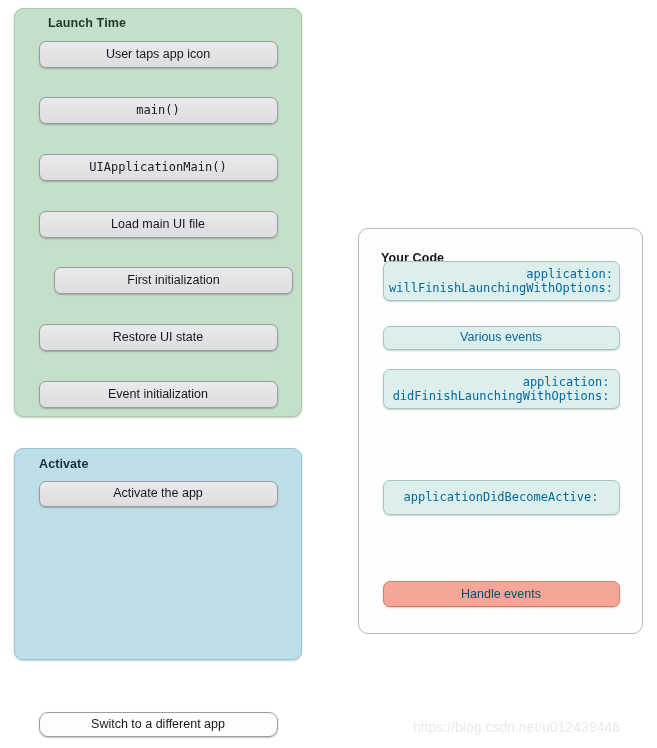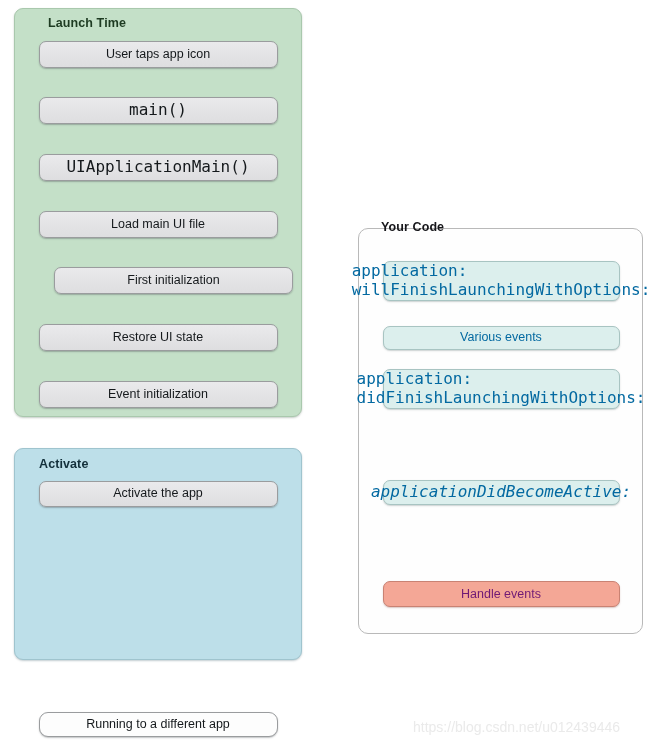--- a/index.html
+++ b/index.html
@@ -16,33 +16,33 @@
      box-shadow:0 1px 2px rgba(80,110,120,.35);}
   .panel-white{background:#fefefe;border:1px solid #b9b9b9;border-radius:10px;}
 
   .panel-title{position:absolute;font-weight:bold;font-size:12.5px;
      letter-spacing:.1px;white-space:nowrap;}
   .title-green{color:#1e3b22;}
   .title-blue{color:#13303b;}
   .title-code{color:#16161a;}
 
   .nbox{position:absolute;box-sizing:border-box;display:flex;
-     align-items:center;justify-content:center;text-align:left;
+     align-items:center;justify-content:center;text-align:right;
      border-radius:7px;line-height:1.18;white-space:pre;}
   .nbox-gray{background:linear-gradient(180deg,#eaeaec 0%,#e3e3e5 55%,#dedee0 100%);
      border:1px solid #9a9c9e;color:#15191c;
      box-shadow:0 1px 1.5px rgba(80,85,90,.40);}
   .nbox-teal{background:#dcefed;border:1px solid #a8c4c2;color:#0369a1;
      box-shadow:0 1px 1.5px rgba(90,110,110,.30);}
-  .nbox-salmon{background:#f4a796;border:1px solid #c98273;color:#701a75;
+  .nbox-salmon{background:#f4a796;border:1px solid #c98273;color:#0c4a6e;
      box-shadow:0 1px 1.5px rgba(150,95,85,.35);}
   .nbox-plain{background:#fdfdfd;border:1px solid #9a9c9e;color:#15191c;
      border-radius:9px;box-shadow:0 1px 1.5px rgba(80,85,90,.35);}
   .sans{font-size:12.5px;}
-  .mono{font-family:"DejaVu Sans Mono","Liberation Mono",monospace;font-size:16px;}
+  .mono{font-family:"DejaVu Sans Mono","Liberation Mono",monospace;font-size:12px;}
 
   svg.layer{position:absolute;left:0;top:0;width:657px;height:748px;overflow:visible;}
   .eventloop-label{position:absolute;text-align:center;font-size:12.5px;
      color:#15202a;line-height:1.35;white-space:pre;}
   .watermark{position:absolute;font-size:14px;color:#eaeaea;white-space:nowrap;}
 </style>
 </head>
 <body>
 
 <div id="stage">
@@ -50,38 +50,38 @@
   <div class="panel panel-green" style="left:14px;top:8px;width:288px;height:409px;"></div>
 
   <div class="panel panel-blue" style="left:14px;top:448px;width:288px;height:212px;"></div>
 
   <div class="panel panel-white" style="left:358px;top:228px;width:285px;height:406px;"></div>
 
   <svg class="layer" viewBox="0 0 657 748" width="657" height="748"></svg>
 
   <div class="panel-title title-green" style="left:39px;top:16px;padding-left:9px;">Launch Time</div>
   <div class="panel-title title-blue" style="left:39px;top:457px;">Activate</div>
-  <div class="panel-title title-code" style="left:381px;top:220px;">Your Code</div>
+  <div class="panel-title title-code" style="left:381px;top:251px;">Your Code</div>
 
   <div class="nbox nbox-gray sans" style="left:38.5px;top:40.5px;width:239px;height:27px;">User taps app icon</div>
   <div class="nbox nbox-gray mono" style="left:38.5px;top:97px;width:239px;height:27px;">main()</div>
   <div class="nbox nbox-gray mono" style="left:38.5px;top:153.5px;width:239px;height:27px;">UIApplicationMain()</div>
   <div class="nbox nbox-gray sans" style="left:38.5px;top:210.5px;width:239px;height:27px;">Load main UI file</div>
   <div class="nbox nbox-gray sans" style="left:54px;top:267px;width:239px;height:27px;">First initialization</div>
   <div class="nbox nbox-gray sans" style="left:38.5px;top:323.5px;width:239px;height:27px;">Restore UI state</div>
   <div class="nbox nbox-gray sans" style="left:38.5px;top:380.5px;width:239px;height:27px;">Event initialization</div>
 
   <div class="nbox nbox-gray sans" style="left:38.5px;top:480.5px;width:239px;height:26px;">Activate the app</div>
 
 
-  <div class="nbox nbox-plain sans" style="left:38.5px;top:711.5px;width:239px;height:25px;">Running to a different app</div>
+  <div class="nbox nbox-plain sans" style="left:38.5px;top:711.5px;width:239px;height:25px;">Switch to a different app</div>
 
   <div class="nbox nbox-teal mono" style="left:382.5px;top:261px;width:237px;height:40px;">application:
 willFinishLaunchingWithOptions:</div>
   <div class="nbox nbox-teal sans" style="left:382.5px;top:325.5px;width:237px;height:24px;">Various events</div>
   <div class="nbox nbox-teal mono" style="left:382.5px;top:369px;width:237px;height:40px;">application:
 didFinishLaunchingWithOptions:</div>
-  <div class="nbox nbox-teal mono" style="left:382.5px;top:479.5px;width:237px;height:25px;font-style:italic;">applicationDidBecomeActive:</div>
+  <div class="nbox nbox-teal mono" style="left:382.5px;top:479.5px;width:237px;height:35px;">applicationDidBecomeActive:</div>
   <div class="nbox nbox-salmon sans" style="left:382.5px;top:581px;width:237px;height:26px;">Handle events</div>
 
   <div class="watermark" style="left:413px;top:719px;">https://blog.csdn.net/u012439446</div>
 
 </div>
 
 </body></html>

